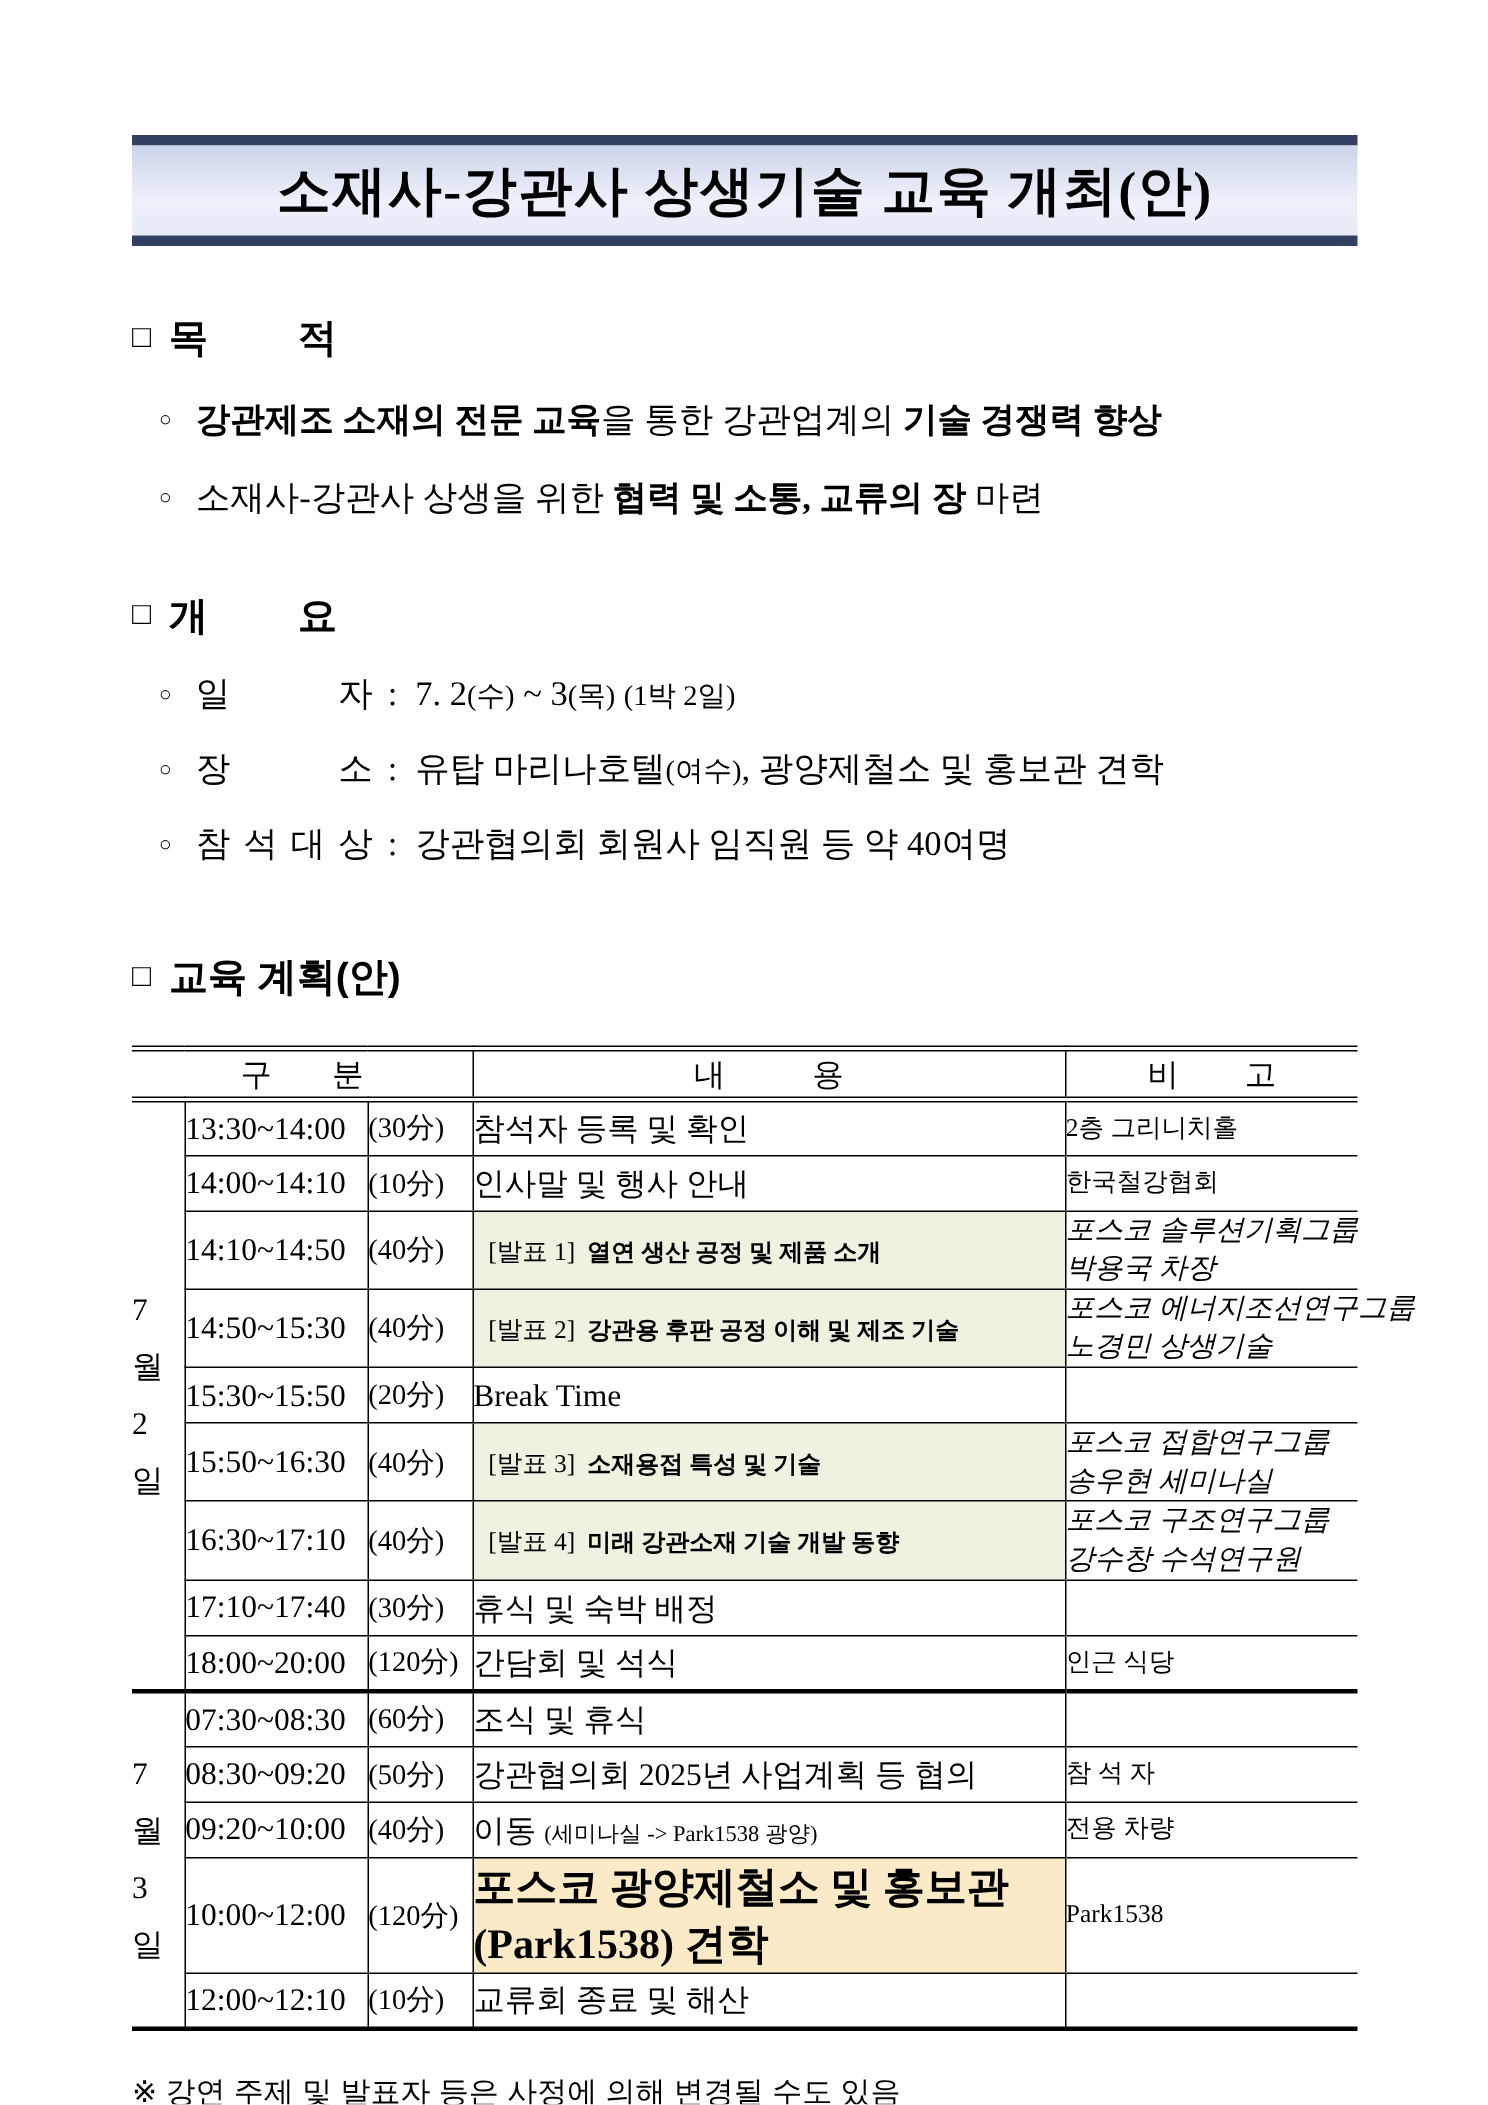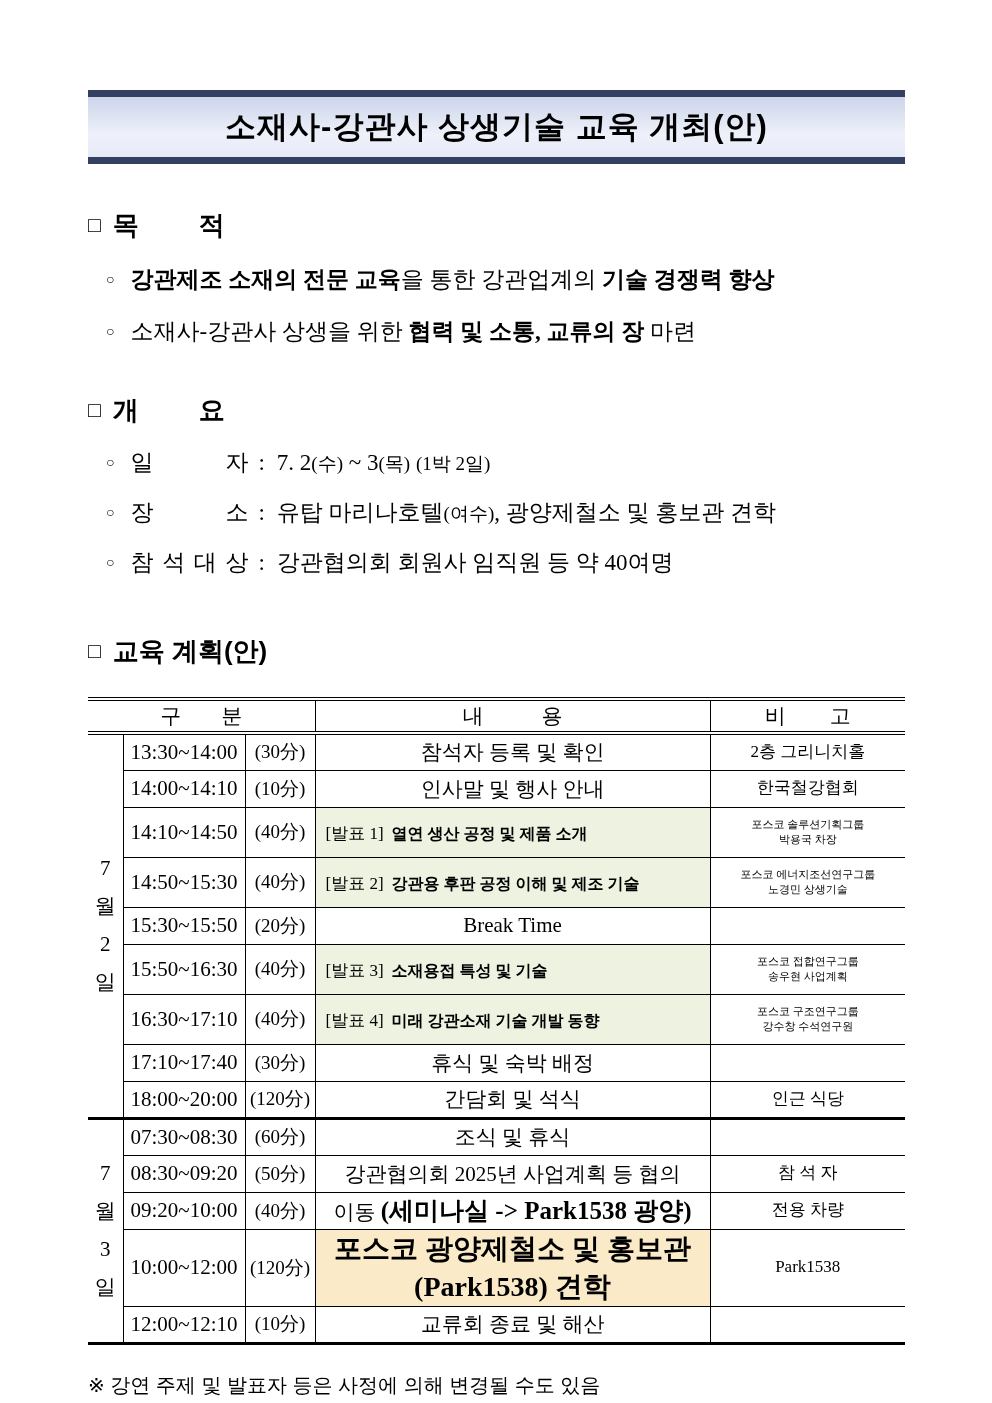--- a/index.html
+++ b/index.html
@@ -15,22 +15,22 @@
   .content{padding:0 87px 0 88px;}
 
   
   .banner{margin-top:90px;}
   .bar{height:7px;background:var(--navy);}
   .banner-body{
     height:60px;display:flex;align-items:center;justify-content:center;
     background:linear-gradient(180deg,var(--grad-top) 0%,var(--grad-mid) 62%,var(--grad-bot) 100%);
   }
   .banner-title{
-    font-family:Liberation Sans, sans-serif;
-    font-size:31px;font-weight:bold;letter-spacing:1px;
+    font-family:Liberation Serif, serif;
+    font-size:36px;font-weight:bold;letter-spacing:1px;
   }
   .dateline{
     margin-top:10px;text-align:right;font-size:18.5px;
     font-family:"Liberation Sans","DejaVu Sans",sans-serif;
   }
 
   
   .section-heading{
     display:flex;align-items:center;
     font-family:"Liberation Sans","DejaVu Sans",sans-serif;
@@ -56,40 +56,40 @@
     width:817px;margin-top:28px;border-collapse:collapse;table-layout:fixed;
     border-top:4px double var(--ink);border-bottom:3px solid var(--ink);
   }
   .plan-table th{
     font-weight:normal;font-size:21px;height:34px;text-align:center;vertical-align:middle;
     border-bottom:4px double var(--ink);
   }
   .th-spread{display:inline-flex;justify-content:space-between;vertical-align:middle;}
   .w82{width:82px;} .w100{width:100px;} .w86{width:86px;}
   .plan-table td{
-    border-bottom:1px solid var(--ink);vertical-align:middle;text-align:center;
+    border-bottom:1px solid var(--ink);vertical-align:middle;
   }
   .plan-table .v{border-left:1px solid var(--ink);}
   .sep-top td{border-top:3px solid var(--ink);}
   .day-cell{
     font-size:21px;line-height:1;
   }
   .day-cell .dc{margin:17px 0;}
   .time-cell{font-size:21px;white-space:pre;}
   .dur-cell{font-size:19px;}
   .content-cell{font-size:21px;}
   .content-cell.left{text-align:left;padding-left:10px;}
   .content-cell .prefix{font-size:17px;}
   .content-cell .ttl{font-size:16px;font-weight:bold;margin-left:8px;}
-  .content-cell .note{font-size:25px;font-weight:bold;}
+  .content-cell .note{font-size:15px;}
   .content-cell.boldc{font-size:28px;font-weight:bold;}
   .hl-green{background:var(--green);}
   .hl-tan{background:var(--tan);}
   .remark-cell{font-size:17px;white-space:pre;line-height:1.35;}
-  .remark-cell.two{font-size:11px;}
+  .remark-cell.two{font-size:19px;font-style:italic;}
 
   .footnote{
     margin-top:27px;font-size:20px;
     font-family:"Liberation Sans","DejaVu Sans",sans-serif;
   }
 </style>
 </head>
 <body>
 
 <div class="page">
@@ -209,21 +209,21 @@
           <tr style="height: 37px;">
             <td class="time-cell v">15:30~15:50</td>
             <td class="dur-cell v">(20分)</td>
             <td class="content-cell v">Break Time</td>
             <td class="remark-cell v"></td>
           </tr>
           <tr style="height: 50px;">
             <td class="time-cell v">15:50~16:30</td>
             <td class="dur-cell v">(40分)</td>
             <td class="content-cell v hl-green left"><span class="prefix">[발표 3]</span><span class="ttl">소재용접 특성 및 기술</span></td>
-            <td class="remark-cell v two"><div>포스코 접합연구그룹</div><div>송우현 사업계획</div></td>
+            <td class="remark-cell v two"><div>포스코 접합연구그룹</div><div>송우현 세미나실</div></td>
           </tr>
           <tr style="height: 50px;">
             <td class="time-cell v">16:30~17:10</td>
             <td class="dur-cell v">(40分)</td>
             <td class="content-cell v hl-green left"><span class="prefix">[발표 4]</span><span class="ttl">미래 강관소재 기술 개발 동향</span></td>
             <td class="remark-cell v two"><div>포스코 구조연구그룹</div><div>강수창 수석연구원</div></td>
           </tr>
           <tr style="height: 37px;">
             <td class="time-cell v">17:10~17:40</td>
             <td class="dur-cell v">(30分)</td>

